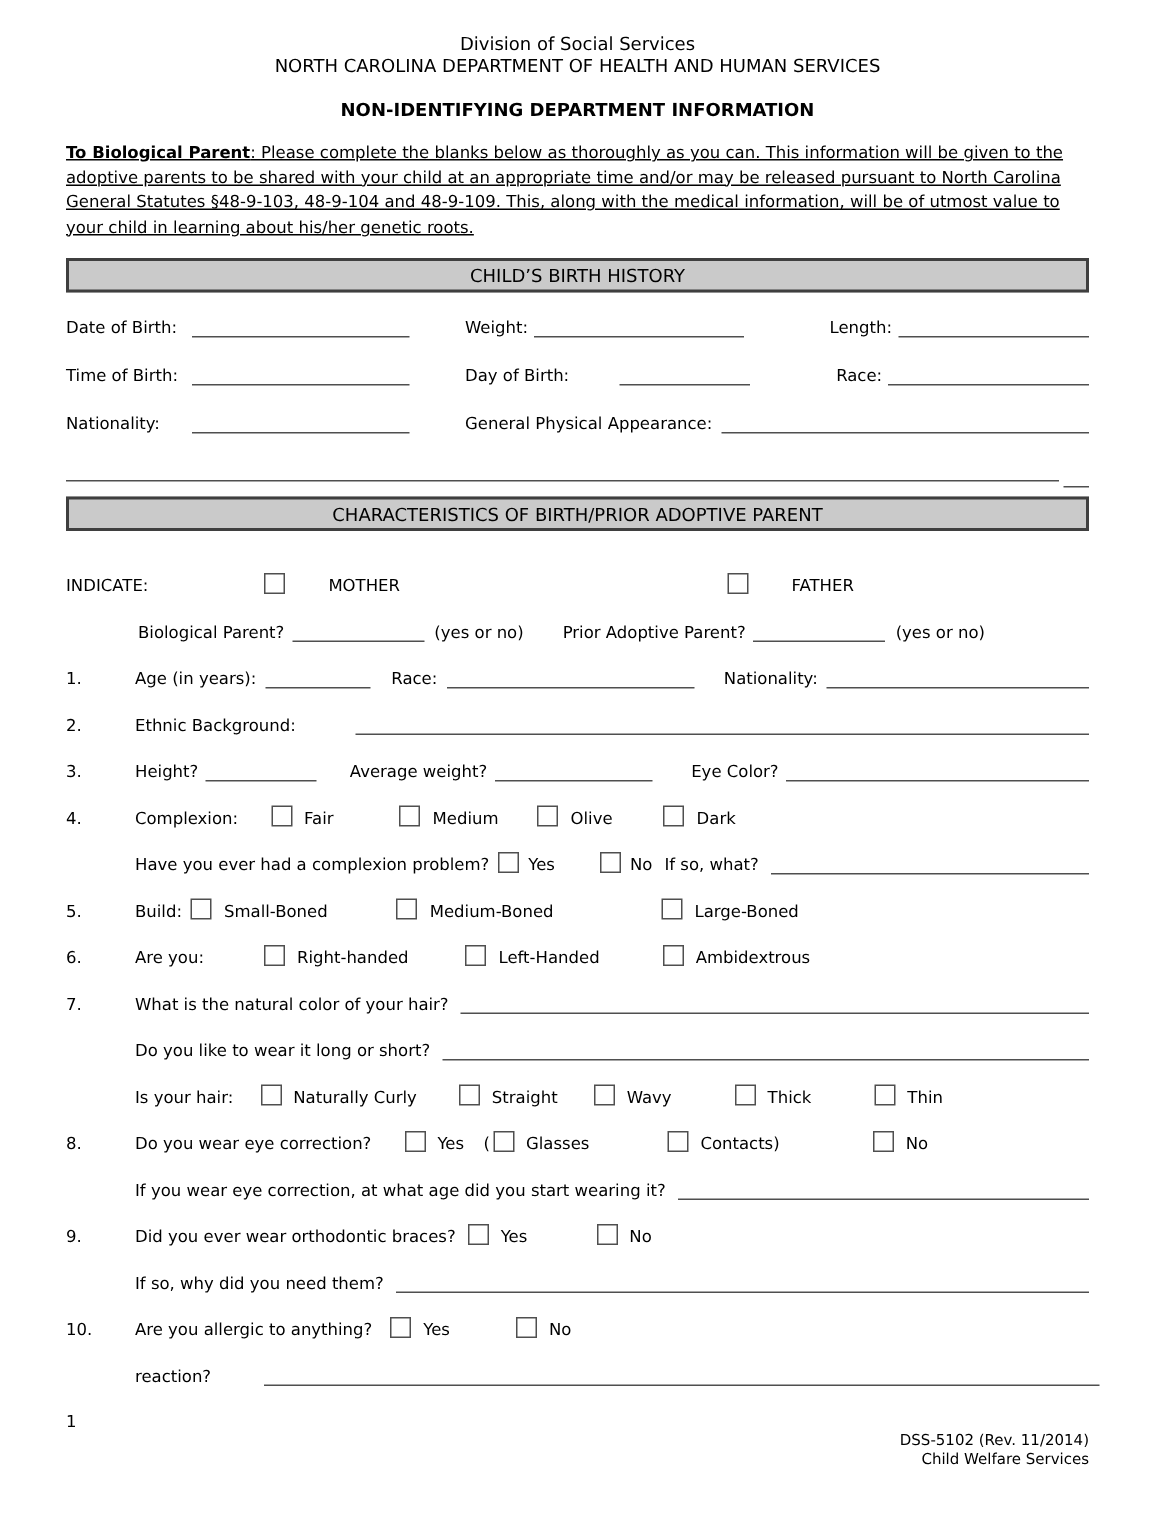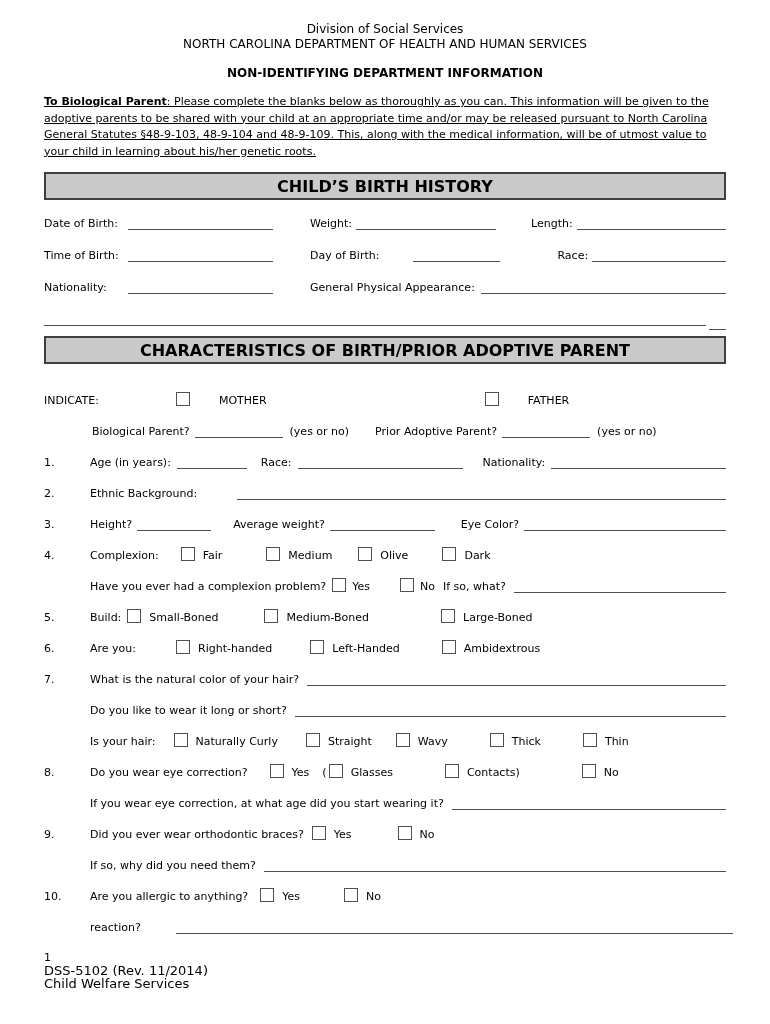--- a/index.html
+++ b/index.html
@@ -6,32 +6,32 @@
   .page {
     width:770px; height:1024px; background:#ffffff; box-sizing:border-box;
     padding:22px 44px 0 44px; overflow:hidden; color:#000;
     font-family:"DejaVu Sans","Liberation Sans",sans-serif; font-size:11px;
   }
   .doc-header { text-align:center; font-size:12px; line-height:15px; }
   .form-title { text-align:center; font-weight:bold; font-size:12px; margin-top:14px; }
   .intro { margin:14px 0 0 0; line-height:16.5px;text-decoration:underline; }
   .section-bar {
     margin-top:12px; background:#cacaca; border:2px solid #3f3f3f;
-    font-weight:bold; font-size:16px; text-align:center; padding:3px 0 2px 0;
+    font-weight:normal; font-size:12px; text-align:center; padding:3px 0 2px 0;
   }
   .frow { display:flex; align-items:flex-end; height:14px; margin-bottom:17px; white-space:nowrap; }
   .birth .frow { margin-bottom:18px; }
   .lbl { flex:none; }
   .ln { display:inline-block; border-bottom:1px solid #4f4f4f; height:13px; flex:none; }
   .grow { flex:1 1 auto; }
   .cb { width:12px; height:12px; border:1px solid #4f4f4f; background:#fff; flex:none; margin-bottom:1px; }
   .qnum { width:46px; flex:none; }
   .footer { margin-top:4px; line-height:13px; }
   .pageno { font-size:11px; }
-  .small { font-size:13px; }
+  .small { font-size:10px;text-align:right; }
 </style>
 </head>
 <body>
 
 <div class="page">
 
   <div class="doc-header">
     <div>Division of Social Services</div>
     <div>NORTH CAROLINA DEPARTMENT OF HEALTH AND HUMAN SERVICES</div>
   </div>
@@ -43,21 +43,21 @@
   <div class="section-bar">
     <span>CHILD’S BIRTH HISTORY</span>
   </div>
 
   <div class="birth">
     <div class="frow" style="margin-top:16px">
       <span class="lbl" style="width:76px">Date of Birth:</span>
       <span class="ln" style="width:145px;margin-left:8px"></span>
       <span class="lbl" style="margin-left:37px">Weight:</span>
       <span class="ln" style="width:140px;margin-left:4px"></span>
-      <span class="lbl" style="margin-left:35px">Length:</span>
+      <span class="lbl" style="margin-left:57px">Length:</span>
       <span class="ln grow" style="margin-left:4px"></span>
     </div>
     <div class="frow">
       <span class="lbl" style="width:76px">Time of Birth:</span>
       <span class="ln" style="width:145px;margin-left:8px"></span>
       <span class="lbl" style="margin-left:37px">Day of Birth:</span>
       <span class="ln" style="width:87px;margin-left:34px"></span>
       <span class="lbl" style="margin-left:57px">Race:</span>
       <span class="ln grow" style="margin-left:4px"></span>
     </div>

